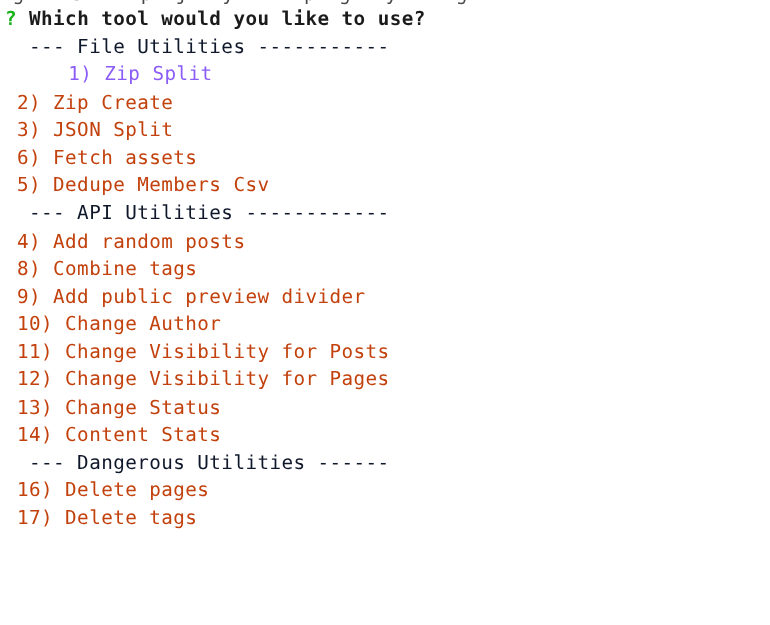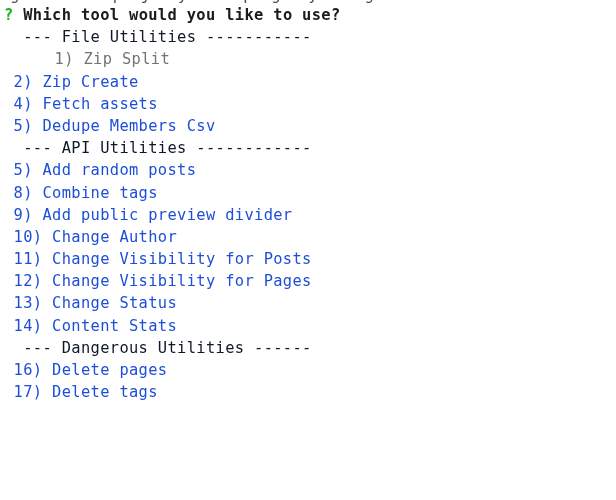--- a/index.html
+++ b/index.html
@@ -77,46 +77,47 @@
   .q-text {
     color: #1b1b1b;
     font-weight: bold;
   }
 
   .separator {
     color: #0f172a;
   }
 
   .item {
-    color: #1d4ed8;
+    color: #c2410c;
   }
   .item.selected {
-    color: #737373;
+    color: #8b5cf6;
     padding-left: 45px;
   }
 </style>
 </head>
 <body>
 
 <div id="terminal">
 
   <div id="scrollback-sliver">g    st    p  j   y      p  g   y     g</div>
 
   <div id="lines">
 
     <div class="line q-line"><span class="q-mark">?</span><span class="q-text"> <span>Which tool would you like to use?</span></span></div>
 
     <div id="list">
         <div class="line separator">  --- File Utilities -----------</div>
         <div class="line item selected"> 1) Zip Split</div>
         <div class="line item"> 2) Zip Create</div>
-        <div class="line item"> 4) Fetch assets</div>
+        <div class="line item"> 3) JSON Split</div>
+        <div class="line item"> 6) Fetch assets</div>
         <div class="line item"> 5) Dedupe Members Csv</div>
         <div class="line separator">  --- API Utilities ------------</div>
-        <div class="line item"> 5) Add random posts</div>
+        <div class="line item"> 4) Add random posts</div>
         <div class="line item"> 8) Combine tags</div>
         <div class="line item"> 9) Add public preview divider</div>
         <div class="line item"> 10) Change Author</div>
         <div class="line item"> 11) Change Visibility for Posts</div>
         <div class="line item"> 12) Change Visibility for Pages</div>
         <div class="line item"> 13) Change Status</div>
         <div class="line item"> 14) Content Stats</div>
         <div class="line separator">  --- Dangerous Utilities ------</div>
         <div class="line item"> 16) Delete pages</div>
         <div class="line item"> 17) Delete tags</div>

